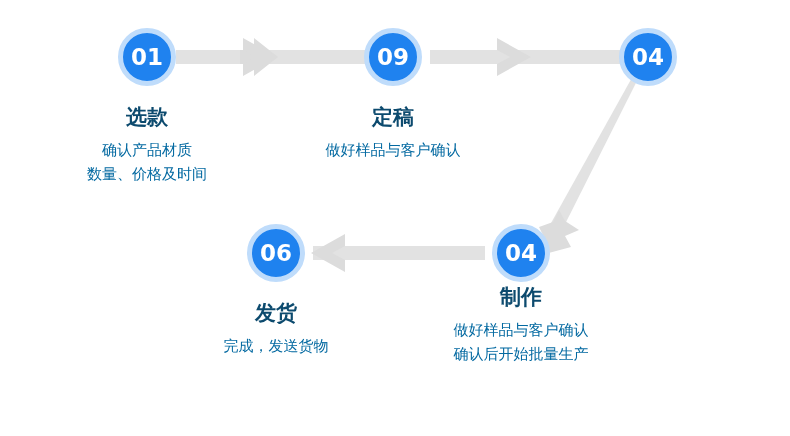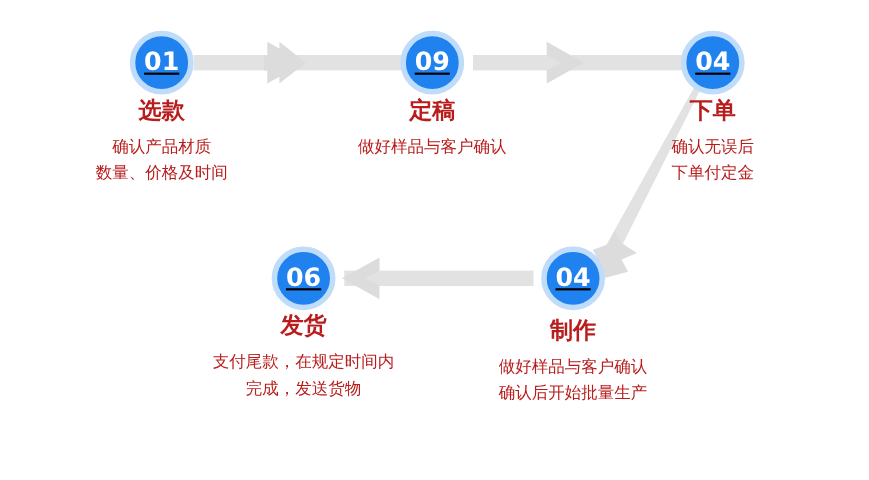--- a/index.html
+++ b/index.html
@@ -38,45 +38,45 @@
     width: 58px;
     height: 58px;
     border-radius: 50%;
     background: #1f82ef;
     border: 5px solid #bfdcfb;
     box-sizing: border-box;
     display: flex;
     align-items: center;
     justify-content: center;
     z-index: 3;
-    text-decoration: underline;
   }
   .step-number {
     color: #ffffff;
     font-size: 23px;
     font-weight: bold;
     line-height: 1;
     letter-spacing: 0px;
     font-family: "DejaVu Sans", "Liberation Sans", sans-serif;
   }
   .step-text {
     position: absolute;
     text-align: center;
     z-index: 2;
   }
   .step-title {
-    color: #b91c1c;
+    color: #0c4a6e;
     font-size: 21px;
     font-weight: bold;
     line-height: 1.2;
     white-space: nowrap;
     margin-bottom: 8px;
+    margin-top: 17px;
   }
   .step-desc-line {
-    color: #b91c1c;
+    color: #0369a1;
     font-size: 15px;
     line-height: 1.6;
     white-space: nowrap;
   }
 </style>
 </head>
 <body>
 
 <div id="flow-canvas">
 
@@ -123,41 +123,35 @@
   <div class="step-text" style="left:268px; top:88px; width:250px;">
     <div class="step-title">定稿</div>
     <div class="step-desc-line">做好样品与客户确认</div>
   </div>
 
   <div class="step-node" style="left:648px; top:57px;">
     <div class="step-circle">
       <span class="step-number">04</span>
     </div>
   </div>
-  <div class="step-text" style="left:548px; top:88px; width:200px;">
-    <div class="step-title">下单</div>
-    <div class="step-desc-line">确认无误后</div>
-    <div class="step-desc-line">下单付定金</div>
-  </div>
 
   <div class="step-node" style="left:521px; top:253px;">
     <div class="step-circle">
       <span class="step-number">04</span>
     </div>
   </div>
-  <div class="step-text" style="left:381px; top:288px; width:280px;">
+  <div class="step-text" style="left:381px; top:268px; width:280px;">
     <div class="step-title">制作</div>
     <div class="step-desc-line">做好样品与客户确认</div>
     <div class="step-desc-line">确认后开始批量生产</div>
   </div>
 
   <div class="step-node" style="left:276px; top:253px;">
     <div class="step-circle">
       <span class="step-number">06</span>
     </div>
   </div>
   <div class="step-text" style="left:116px; top:284px; width:320px;">
     <div class="step-title">发货</div>
-    <div class="step-desc-line">支付尾款，在规定时间内</div>
     <div class="step-desc-line">完成，发送货物</div>
   </div>
 
 </div>
 
 </body></html>

